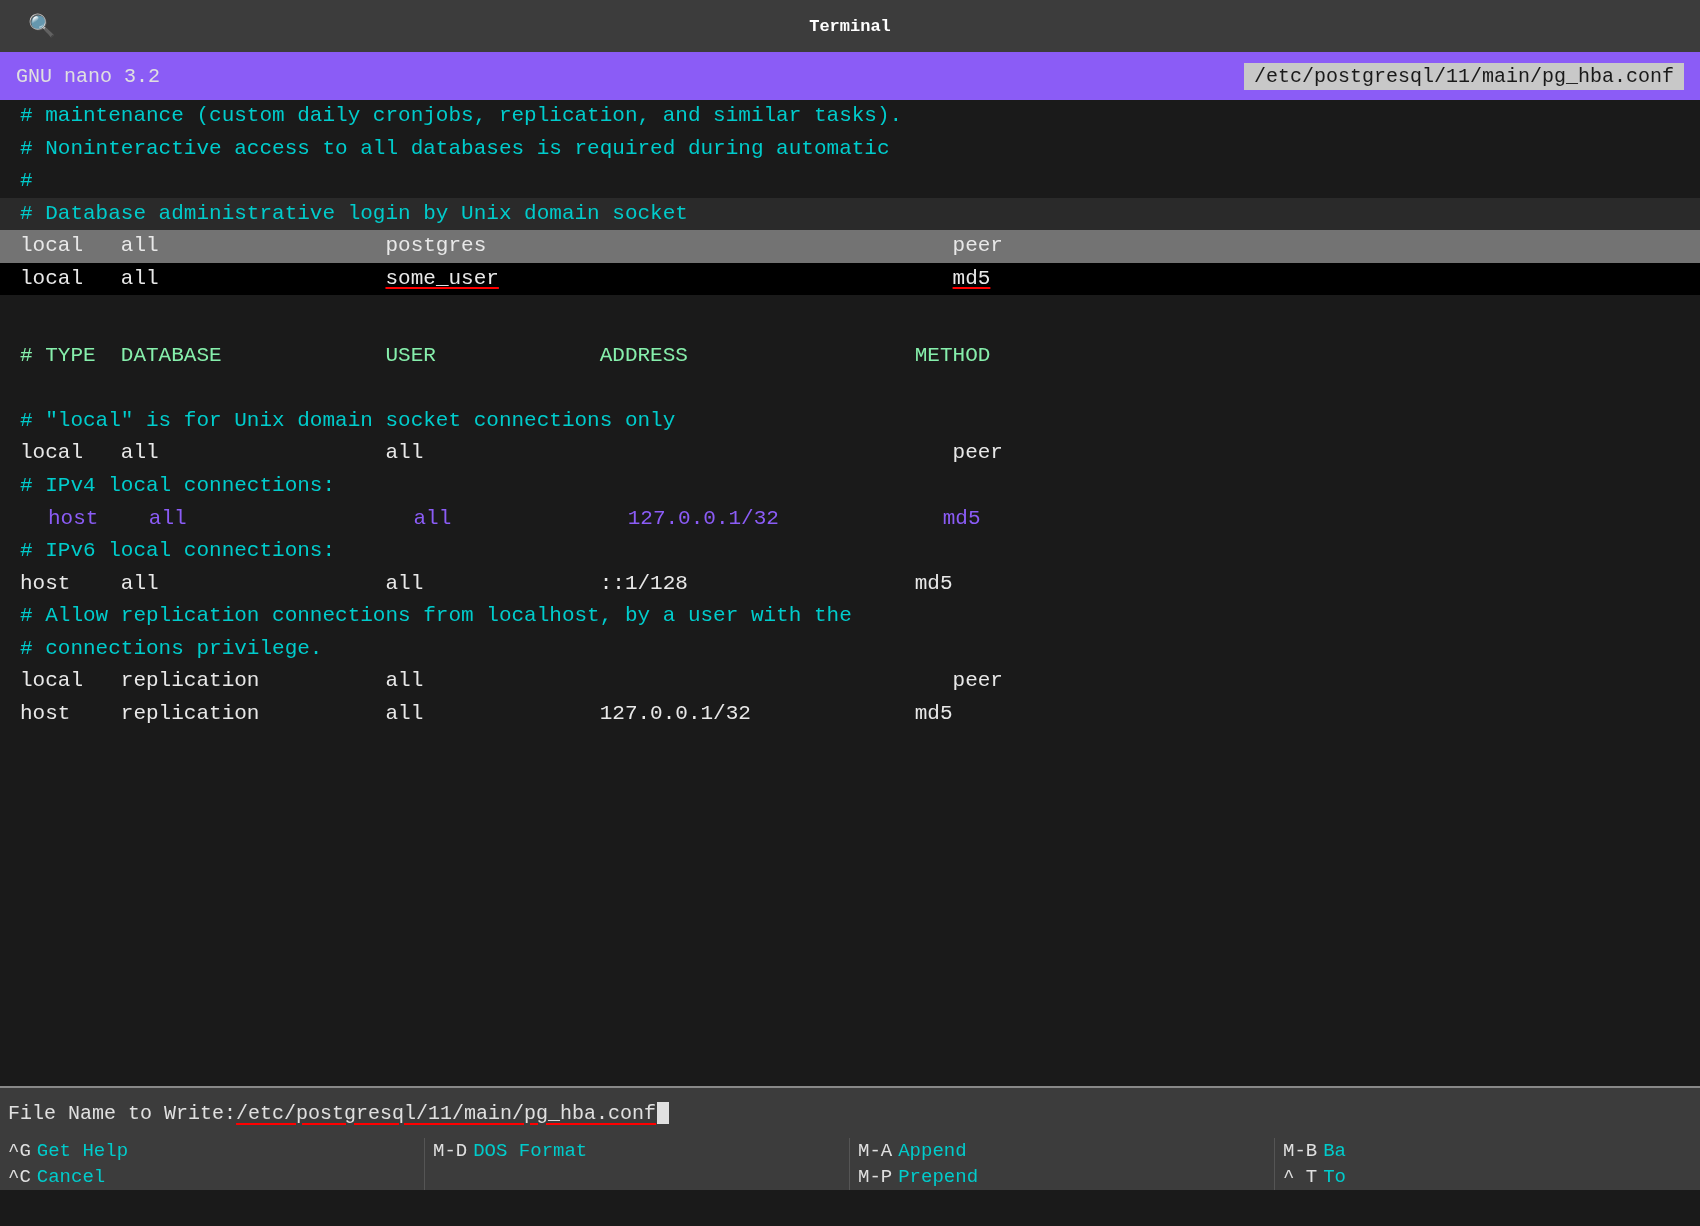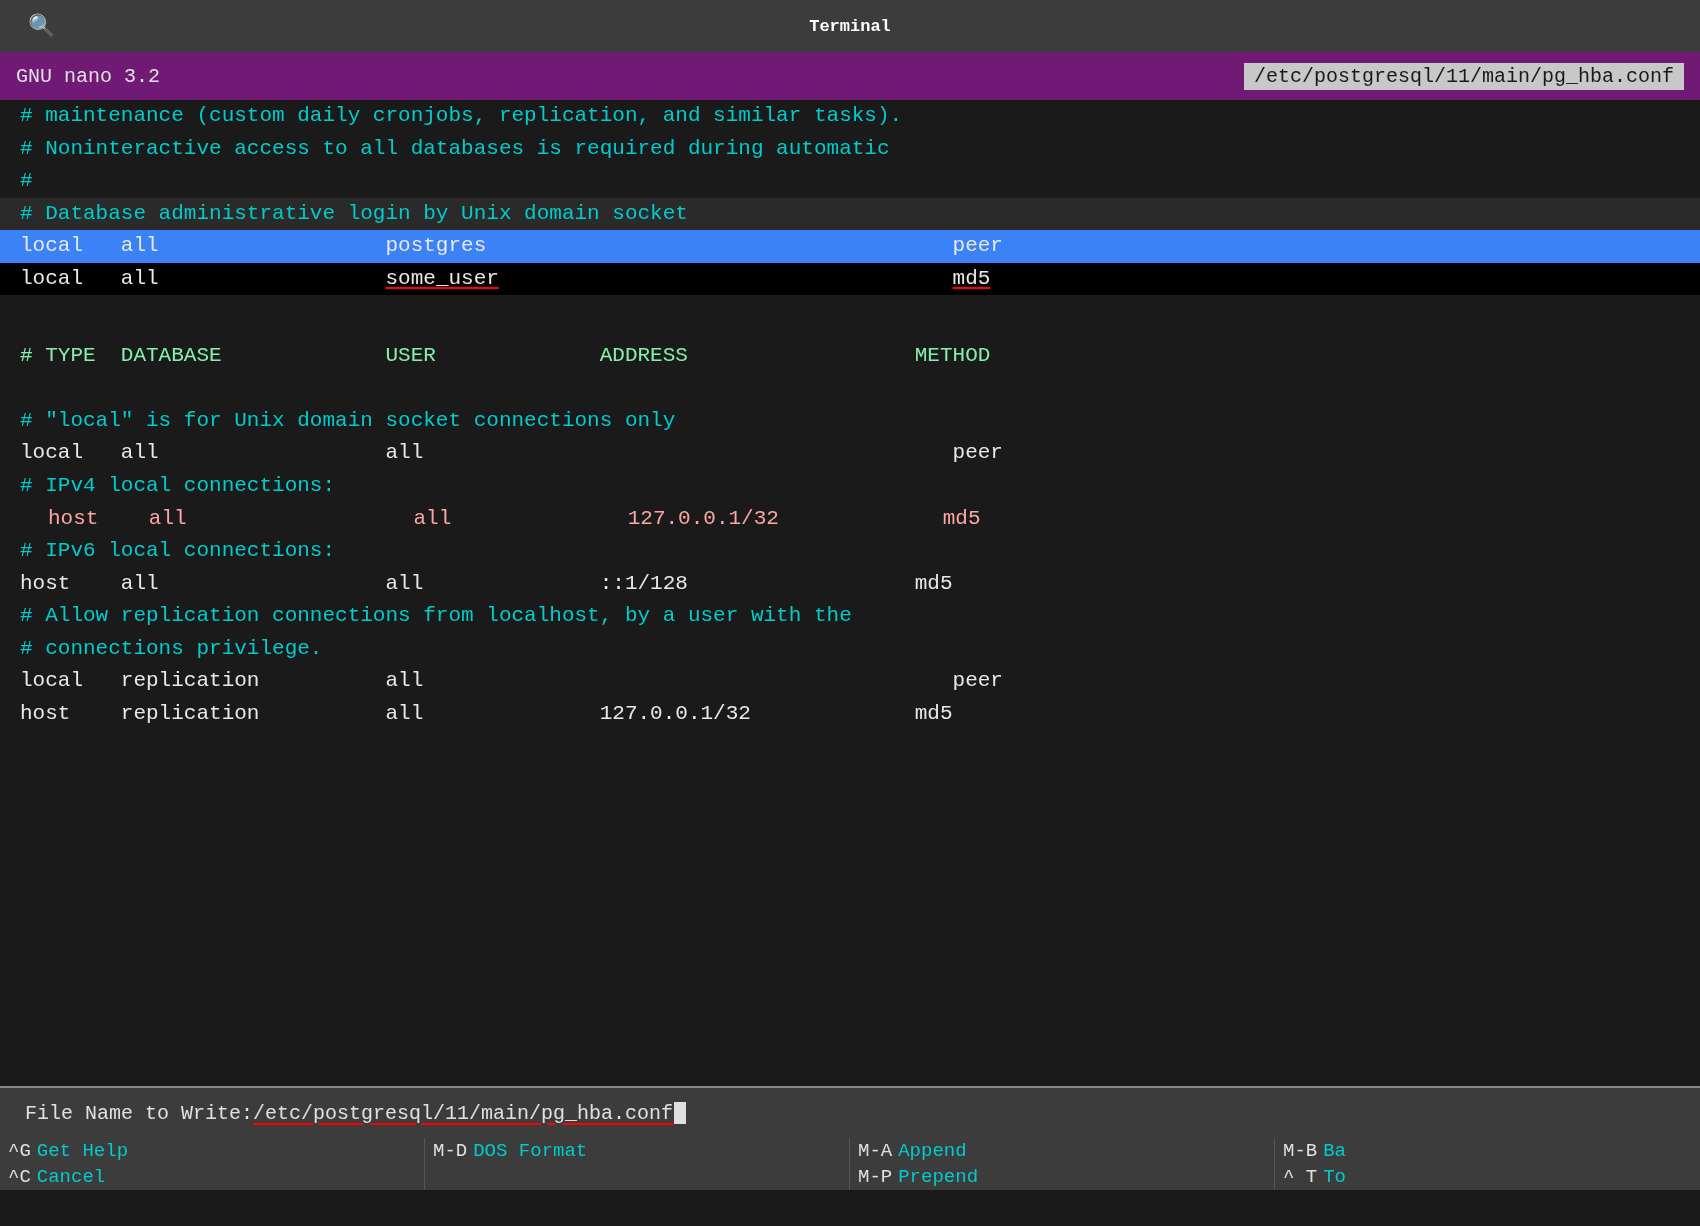--- a/index.html
+++ b/index.html
@@ -28,21 +28,21 @@
     }
     .title-bar-search {
       position: absolute;
       left: 28px;
       color: #cccccc;
       font-size: 22px;
     }
 
     
     .nano-header {
-      background: #701a75;
+      background: #8b5cf6;
       height: 48px;
       display: flex;
       align-items: center;
       padding: 12px 16px;
       text-align: right;
     }
     .nano-version {
       color: #e0e0e0;
       font-size: 20px;
       font-family: 'Courier New', Courier, monospace;
@@ -72,21 +72,21 @@
       text-decoration-color: red;
       text-underline-offset: 3px;
     }
 
     
     .input-bar {
       background: #3c3c3c;
       height: 52px;
       display: flex;
       align-items: center;
-      padding: 0 25px;
+      padding: 0 8px;
       border-top: 2px solid #888;
     }
     .input-label {
       color: #e0e0e0;
       font-size: 20px;
       font-family: 'Courier New', Courier, monospace;
     }
     .input-value {
       color: #e0e0e0;
       font-size: 20px;
@@ -157,37 +157,37 @@
 <div class="content-area">
 
   <div class="line" style="color:#00cccc;"># maintenance (custom daily cronjobs, replication, and similar tasks).</div>
 
   <div class="line" style="color:#00cccc;"># Noninteractive access to all databases is required during automatic</div>
 
   <div class="line" style="color:#00cccc;">#</div>
 
   <div class="line" style="color:#00cccc; background:#2a2a2a;"># Database administrative login by Unix domain socket</div>
 
-  <div class="line" style="color:#e8e8e8; background:#3b82f6;">local   all                  postgres                                     peer</div>
+  <div class="line" style="color:#e8e8e8; background:#737373;">local   all                  postgres                                     peer</div>
 
   <div class="line" style="color:#e8e8e8; background:#000000;">local   all                  <span class="underline-red">some_user</span>                                    <span class="underline-red">md5</span></div>
 
   <div class="line">&nbsp;</div>
 
   <div class="line" style="color:#86efac;margin-top:12px;"># TYPE  DATABASE             USER             ADDRESS                  METHOD</div>
 
   <div class="line">&nbsp;</div>
 
   <div class="line" style="color:#00cccc;"># "local" is for Unix domain socket connections only</div>
 
   <div class="line" style="color:#e8e8e8;">local   all                  all                                          peer</div>
 
   <div class="line" style="color:#00cccc;"># IPv4 local connections:</div>
 
-  <div class="line" style="color:#fca5a5;padding-left:48px;">host    all                  all              127.0.0.1/32             md5</div>
+  <div class="line" style="color:#8b5cf6;padding-left:48px;">host    all                  all              127.0.0.1/32             md5</div>
 
   <div class="line" style="color:#00cccc;"># IPv6 local connections:</div>
 
   <div class="line" style="color:#e8e8e8;">host    all                  all              ::1/128                  md5</div>
 
   <div class="line" style="color:#00cccc;"># Allow replication connections from localhost, by a user with the</div>
 
   <div class="line" style="color:#00cccc;"># connections privilege.</div>
 
   <div class="line" style="color:#e8e8e8;">local   replication          all                                          peer</div>

